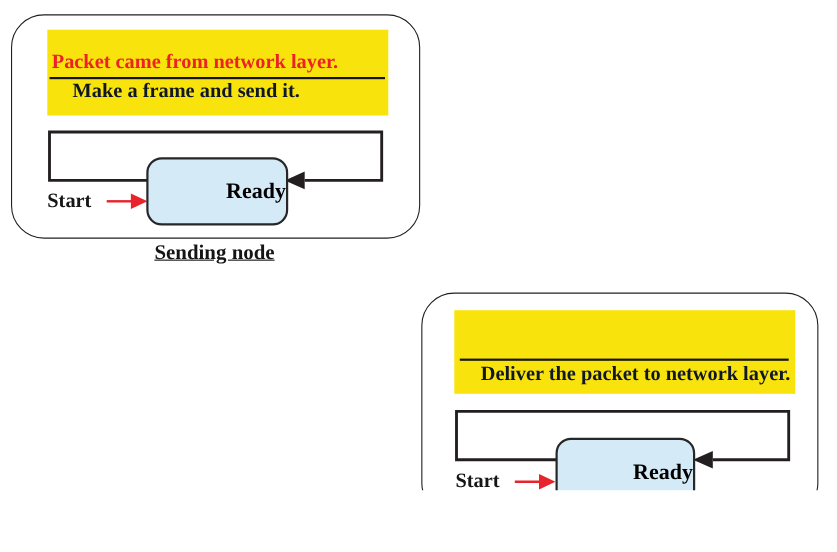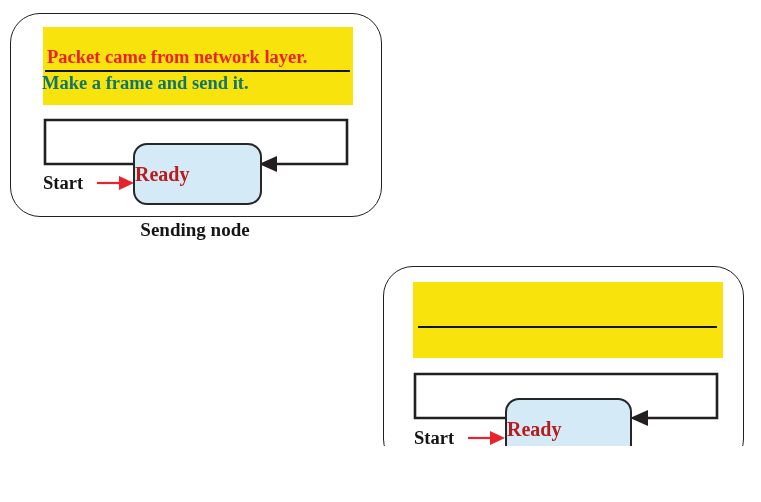--- a/index.html
+++ b/index.html
@@ -36,33 +36,34 @@
   }
   .sep {
     position: absolute;
     height: 0;
     border-top: 2px solid #141414;
   }
   .action {
     position: absolute;
     font-size: 18.5px;
     line-height: 20px;
-    color: #0f766e;
+    color: #0f172a;
     white-space: nowrap;
+    margin-left: 24px;
   }
   .state {
     position: absolute;
     background: var(--state-fill, #d4eaf7);
     border: 2px solid #272727;
     border-radius: 14px;
     display: flex;
     align-items: center;
-    justify-content: flex-start;
+    justify-content: flex-end;
     font-size: 20px;
-    color: #b91c1c;
+    color: #000000;
   }
   .start {
     position: absolute;
     font-size: 18.5px;
     color: #161616;
     white-space: nowrap;
     text-align: center;
   }
   .caption {
     position: absolute;
@@ -120,29 +121,30 @@
   <div class="sep" style="left:45px; top:70px; width:305px;"></div>
 
   <div class="action" style="left:42px; top:73px;">Make a frame and send it.</div>
 
   <div class="state" style="left:133px; top:143px; width:125px; height:58px;">
     <span>Ready</span>
   </div>
 
   <div class="start" style="left:43px; top:173px;">Start</div>
 
-  <div class="caption" style="left:10px; top:219px; width:370px;">Sending node</div>
+  <div class="caption" style="left:10px; top:219px; width:370px;text-decoration:underline;">Sending node</div>
 
   <div class="frame" style="left:383px; top:266px; width:359px; height:201px;"></div>
 
   <div class="hl" style="left:413px; top:282px; width:310px; height:76px;"></div>
 
 
   <div class="sep" style="left:418px; top:326px; width:299px;"></div>
 
+  <div class="action" style="left:413px; top:330px;">Deliver the packet to network layer.</div>
 
   <div class="state" style="left:505px; top:398px; width:123px; height:58px;">
     <span>Ready</span>
   </div>
 
   <div class="start" style="left:414px; top:428px;">Start</div>
 
 
 </div>
 

